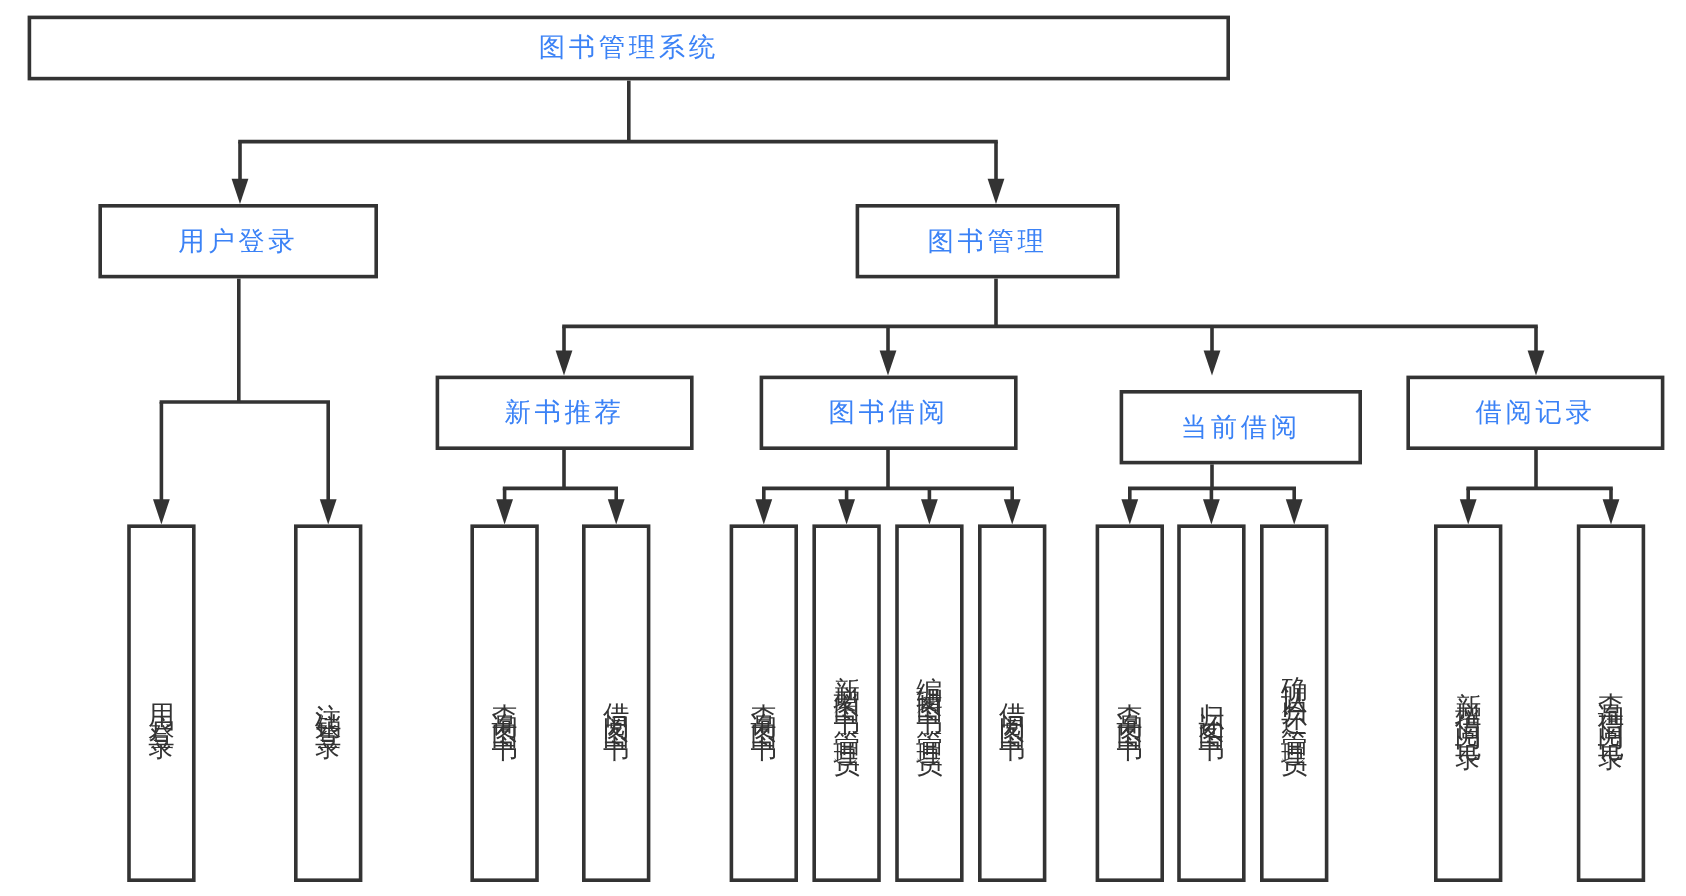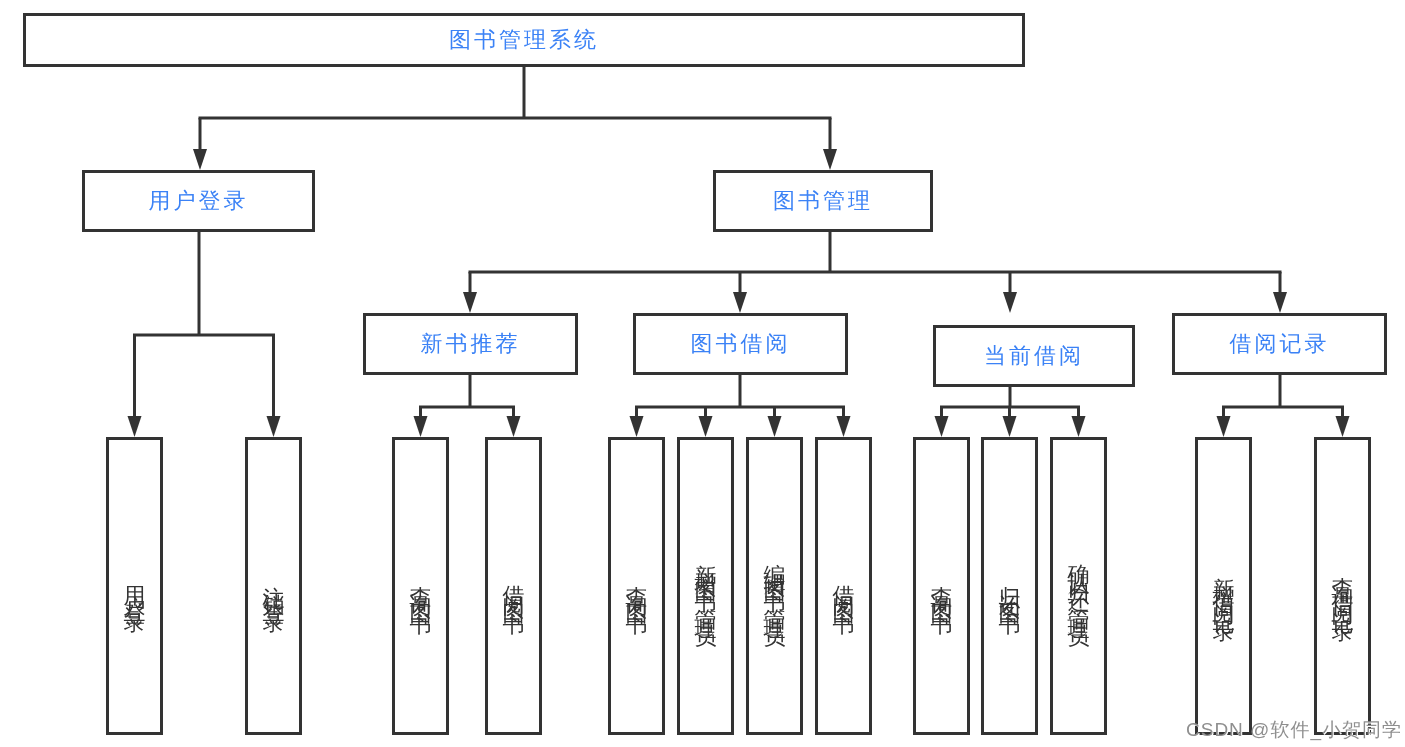--- a/index.html
+++ b/index.html
@@ -170,14 +170,13 @@
     <span>确认归还（管理员）</span>
   </div>
 
   <div class="vbox" style="left:1195px;top:437px;">
     <span>新增借阅记录</span>
   </div>
   <div class="vbox" style="left:1314px;top:437px;">
     <span>查询借阅记录</span>
   </div>
 
-  <div class="watermark">CSDN @软件_小贺同学</div>
 </div>
 
 </body></html>

